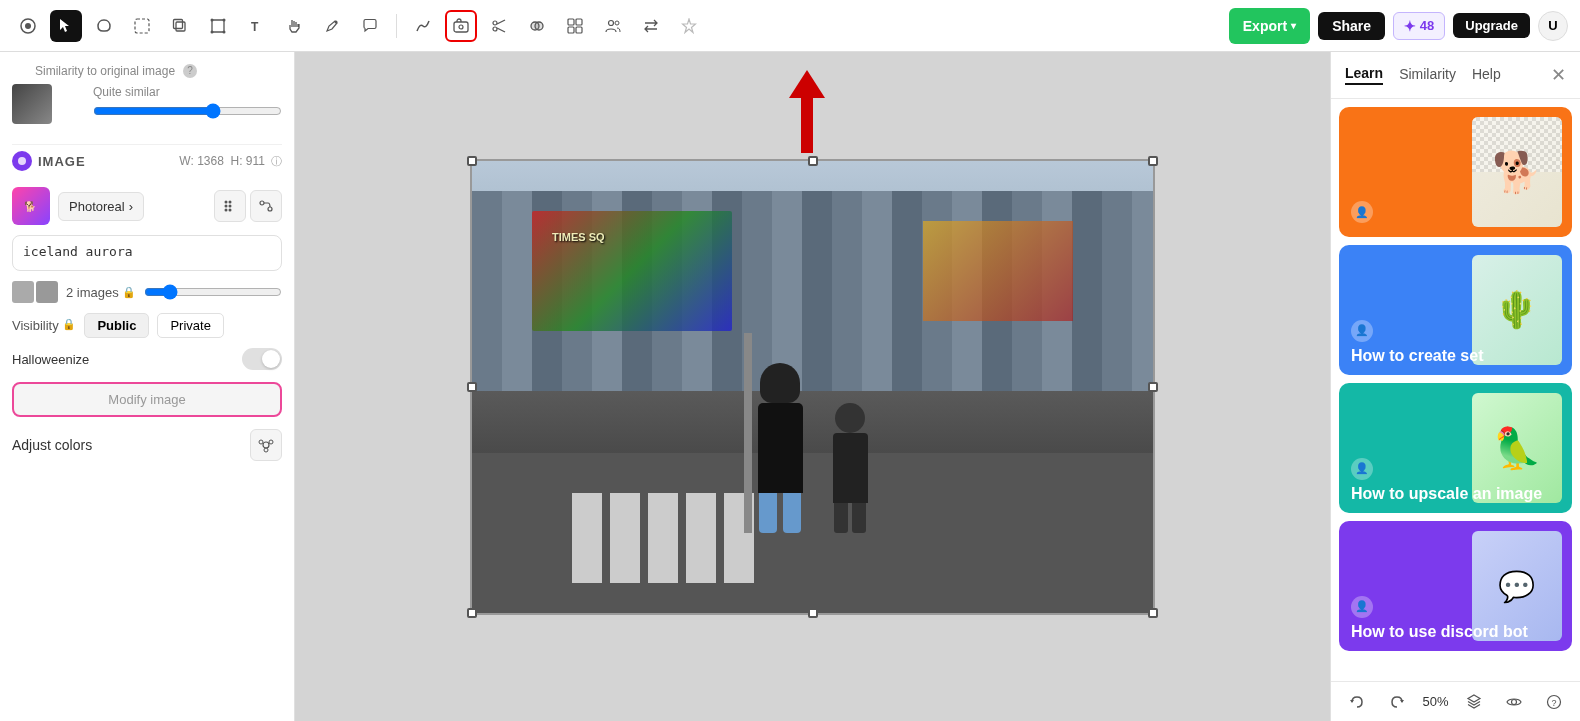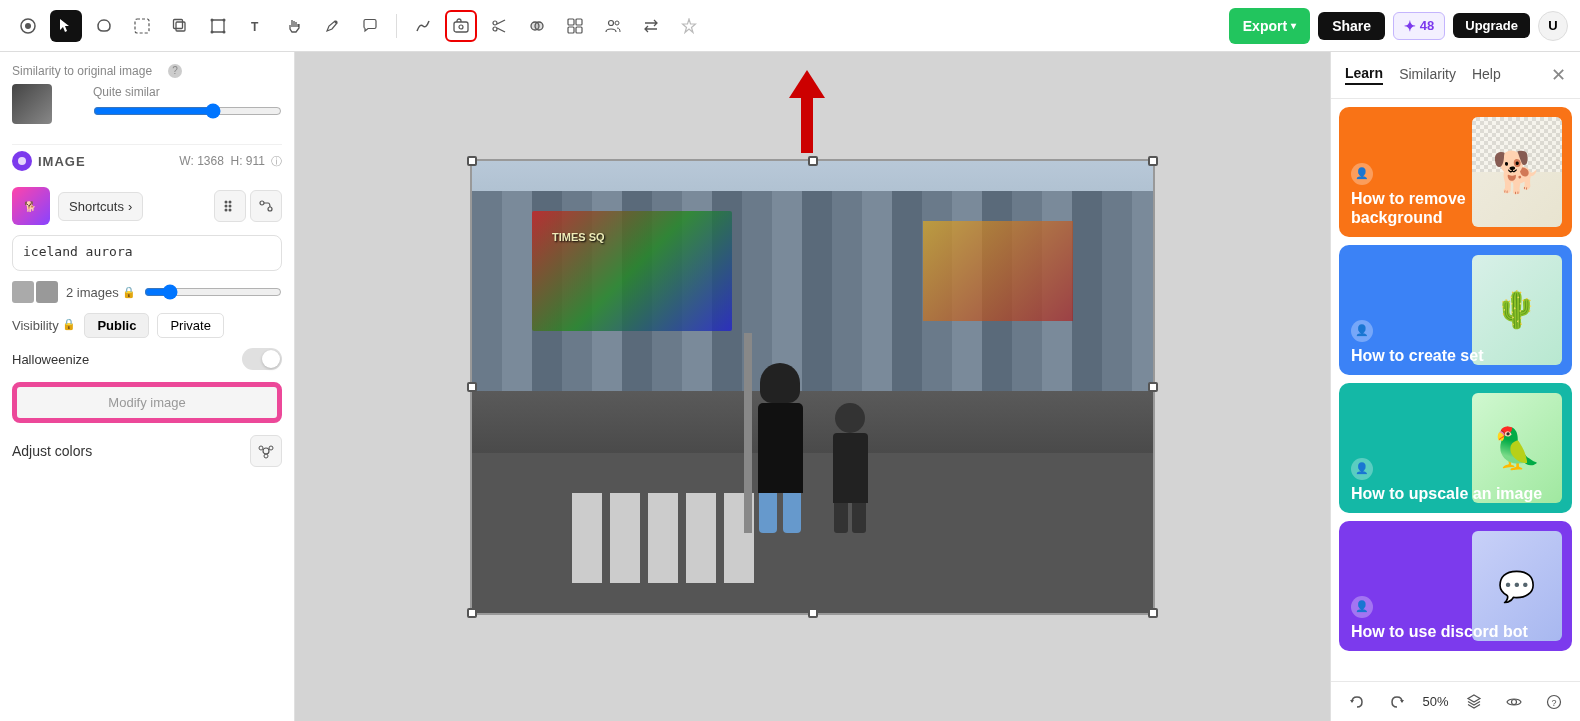--- a/index.html
+++ b/index.html
@@ -118,21 +118,22 @@
       color: #111;
       font-weight: 600;
     }
 
     .section-label {
       font-size: 12px;
       color: #888;
       margin-bottom: 6px;
       display: flex;
       align-items: center;
-      gap: 16px;
+      gap: 8px;
+      margin-left: 23px;
     }
     .slider-row {
       display: flex;
       align-items: center;
       gap: 8px;
       margin-bottom: 12px;
     }
     .mini-img {
       width: 40px; height: 40px;
       background: #333;
@@ -293,21 +294,21 @@
       background: white;
       border-radius: 50%;
       position: absolute;
       top: 2px; right: 2px;
       box-shadow: 0 1px 3px rgba(0,0,0,0.2);
     }
 
     .modify-btn {
       width: 100%;
       background: #f5f5f5;
-      border: 5px solid #ec4899;
+      border: 2px solid #ec4899;
       border-radius: 8px;
       padding: 8px;
       font-size: 13px;
       color: #999;
       cursor: pointer;
       margin-bottom: 12px;
     }
 
     .adjust-colors-row {
       display: flex;
@@ -642,21 +643,21 @@
         &nbsp;H: <span>911</span>
       </div>
       <div class="image-meta-info">ⓘ</div>
     </div>
 
     <div class="model-row">
       <div class="model-thumb" style="background: linear-gradient(135deg,#f4a,#84f);">
         <div style="width:100%;height:100%;display:flex;align-items:center;justify-content:center;color:white;font-size:10px;">🐕</div>
       </div>
       <button class="model-name-btn">
-        <span>Shortcuts</span>
+        <span>Photoreal</span>
         <span>›</span>
       </button>
       <div class="model-tools">
         <div class="tool-btn">
           <svg width="14" height="14" viewBox="0 0 14 14">
             <circle cx="7" cy="3" r="1.5" fill="#555"></circle>
             <circle cx="7" cy="7" r="1.5" fill="#555"></circle>
             <circle cx="7" cy="11" r="1.5" fill="#555"></circle>
             <circle cx="3" cy="3" r="1.5" fill="#555"></circle>
             <circle cx="3" cy="7" r="1.5" fill="#555"></circle>
@@ -795,21 +796,20 @@
       <div class="rp-tab">Similarity</div>
       <div class="rp-tab">Help</div>
       <div class="rp-close">✕</div>
     </div>
 
     <div class="rp-cards">
 
       <div class="tutorial-card card-orange">
         <div class="card-content">
           <div class="card-icon">👤</div>
-          <div class="card-title">How to remove background</div>
         </div>
         <div class="card-image-area">
 
           <div style="width:90px;height:110px;background:linear-gradient(135deg,#f0ece0,#e8e4d0);border-radius:6px;display:flex;align-items:center;justify-content:center;position:relative;">
             <div style="position:absolute;top:0;left:0;right:0;bottom:50%;background:repeating-conic-gradient(#ccc 0% 25%, white 0% 50%) 0 0 / 8px 8px;border-radius:6px 6px 0 0;opacity:0.5;"></div>
             <div style="font-size:40px;z-index:1;">🐕</div>
           </div>
         </div>
       </div>
 

